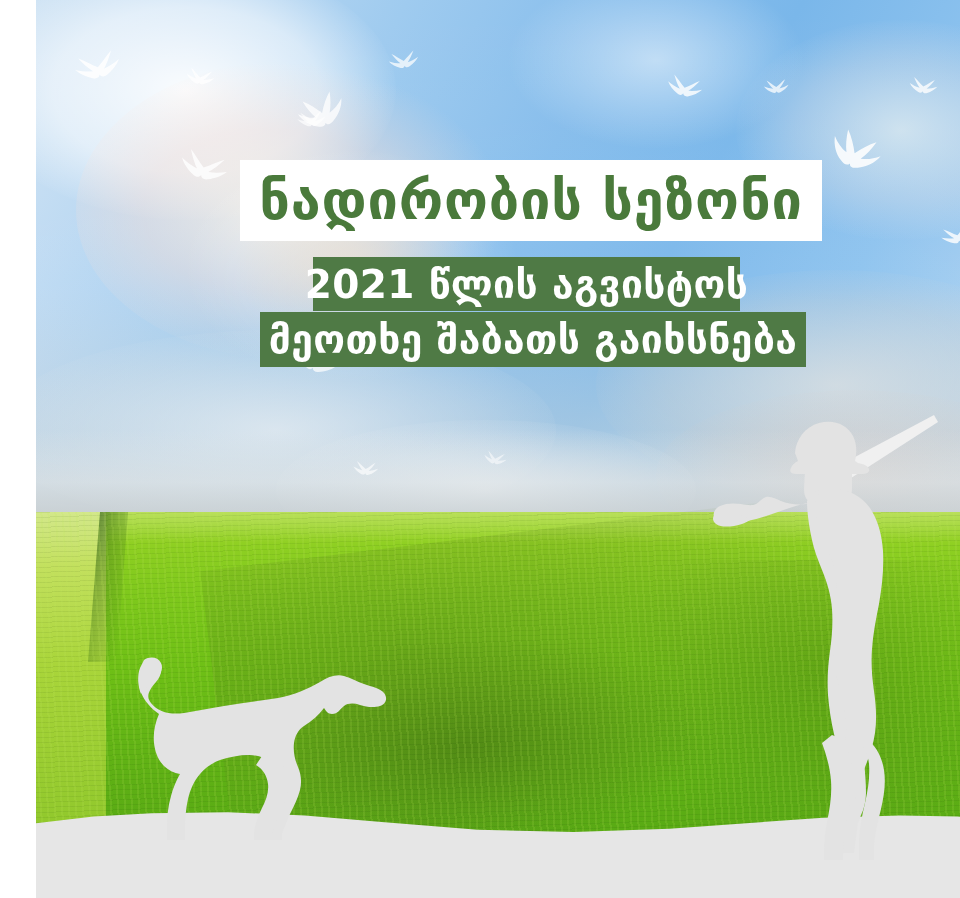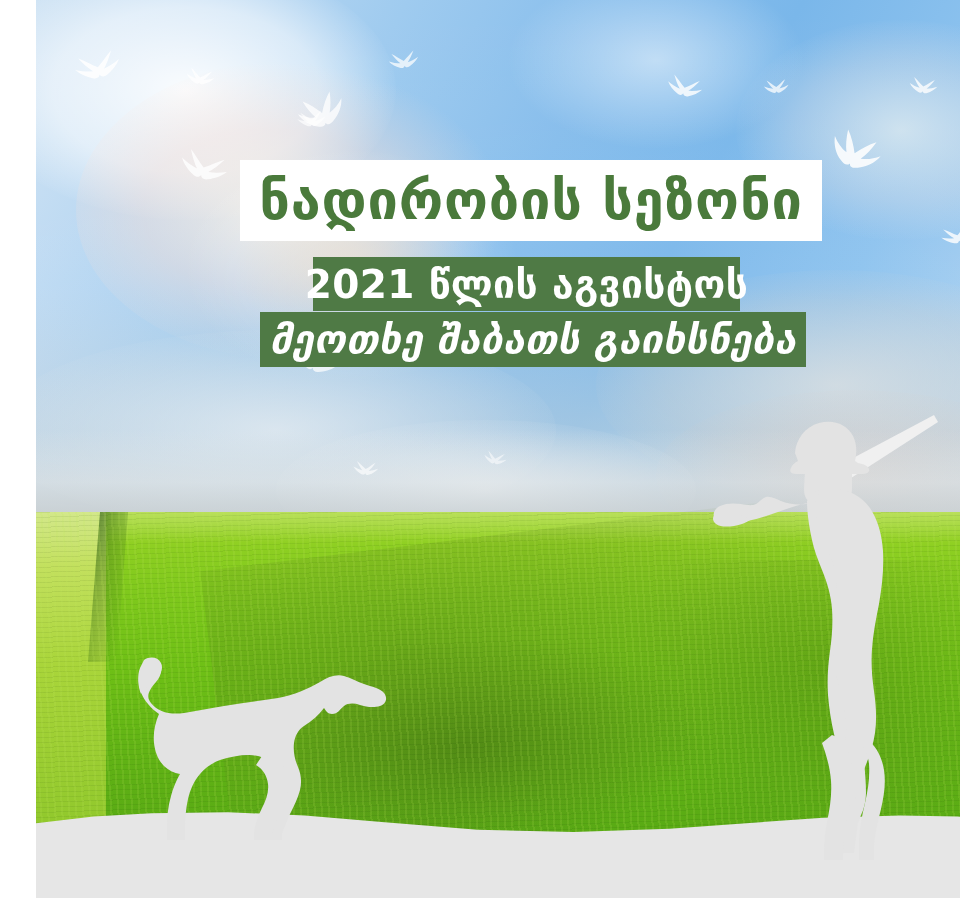--- a/index.html
+++ b/index.html
@@ -196,21 +196,20 @@
   }
   #subtitle-band-1 {
     left: 277px; top: 257px;
     width: 427px; height: 54px;
     background: #4f7a45;
   }
   #subtitle-band-2 {
     left: 224px; top: 312px;
     width: 546px; height: 55px;
     background: #4f7a45;
-    font-style: italic;
   }
   .subtitle-text {
     color: #ffffff;
     font-size: 39px;
     font-weight: 700;
     line-height: 1;
     letter-spacing: 0.01em;
     text-align: right;
   }
 </style>

